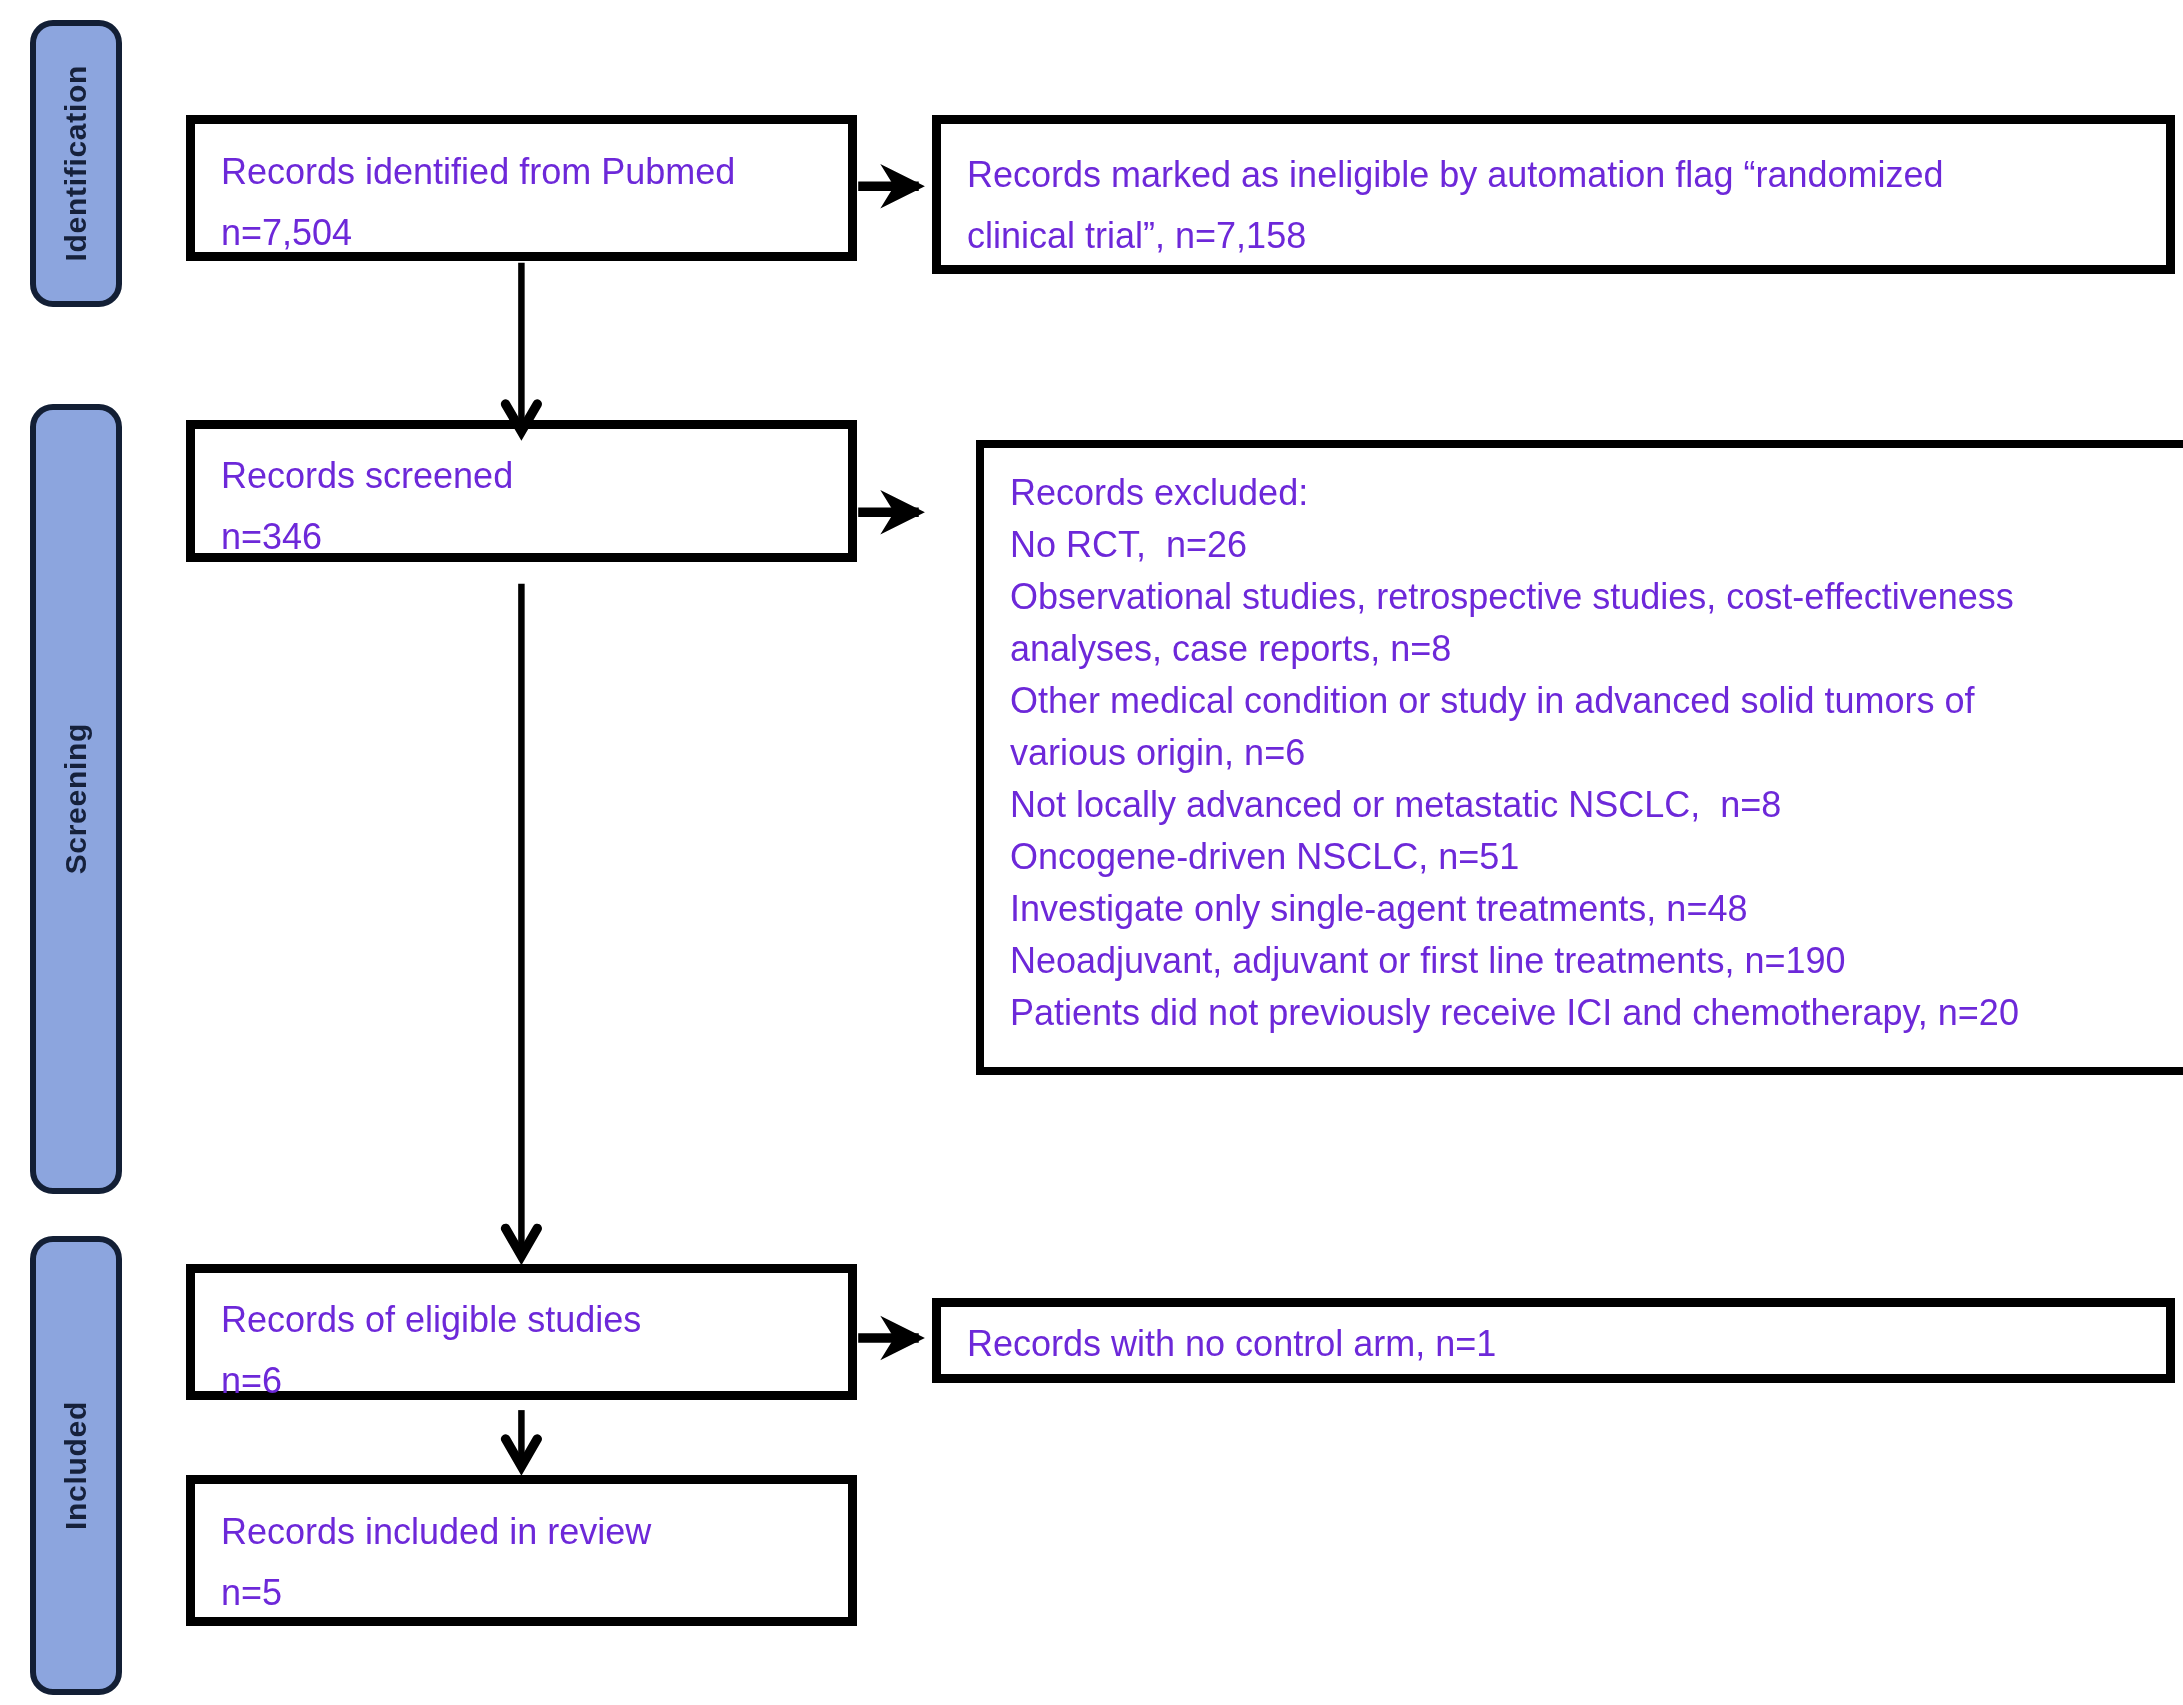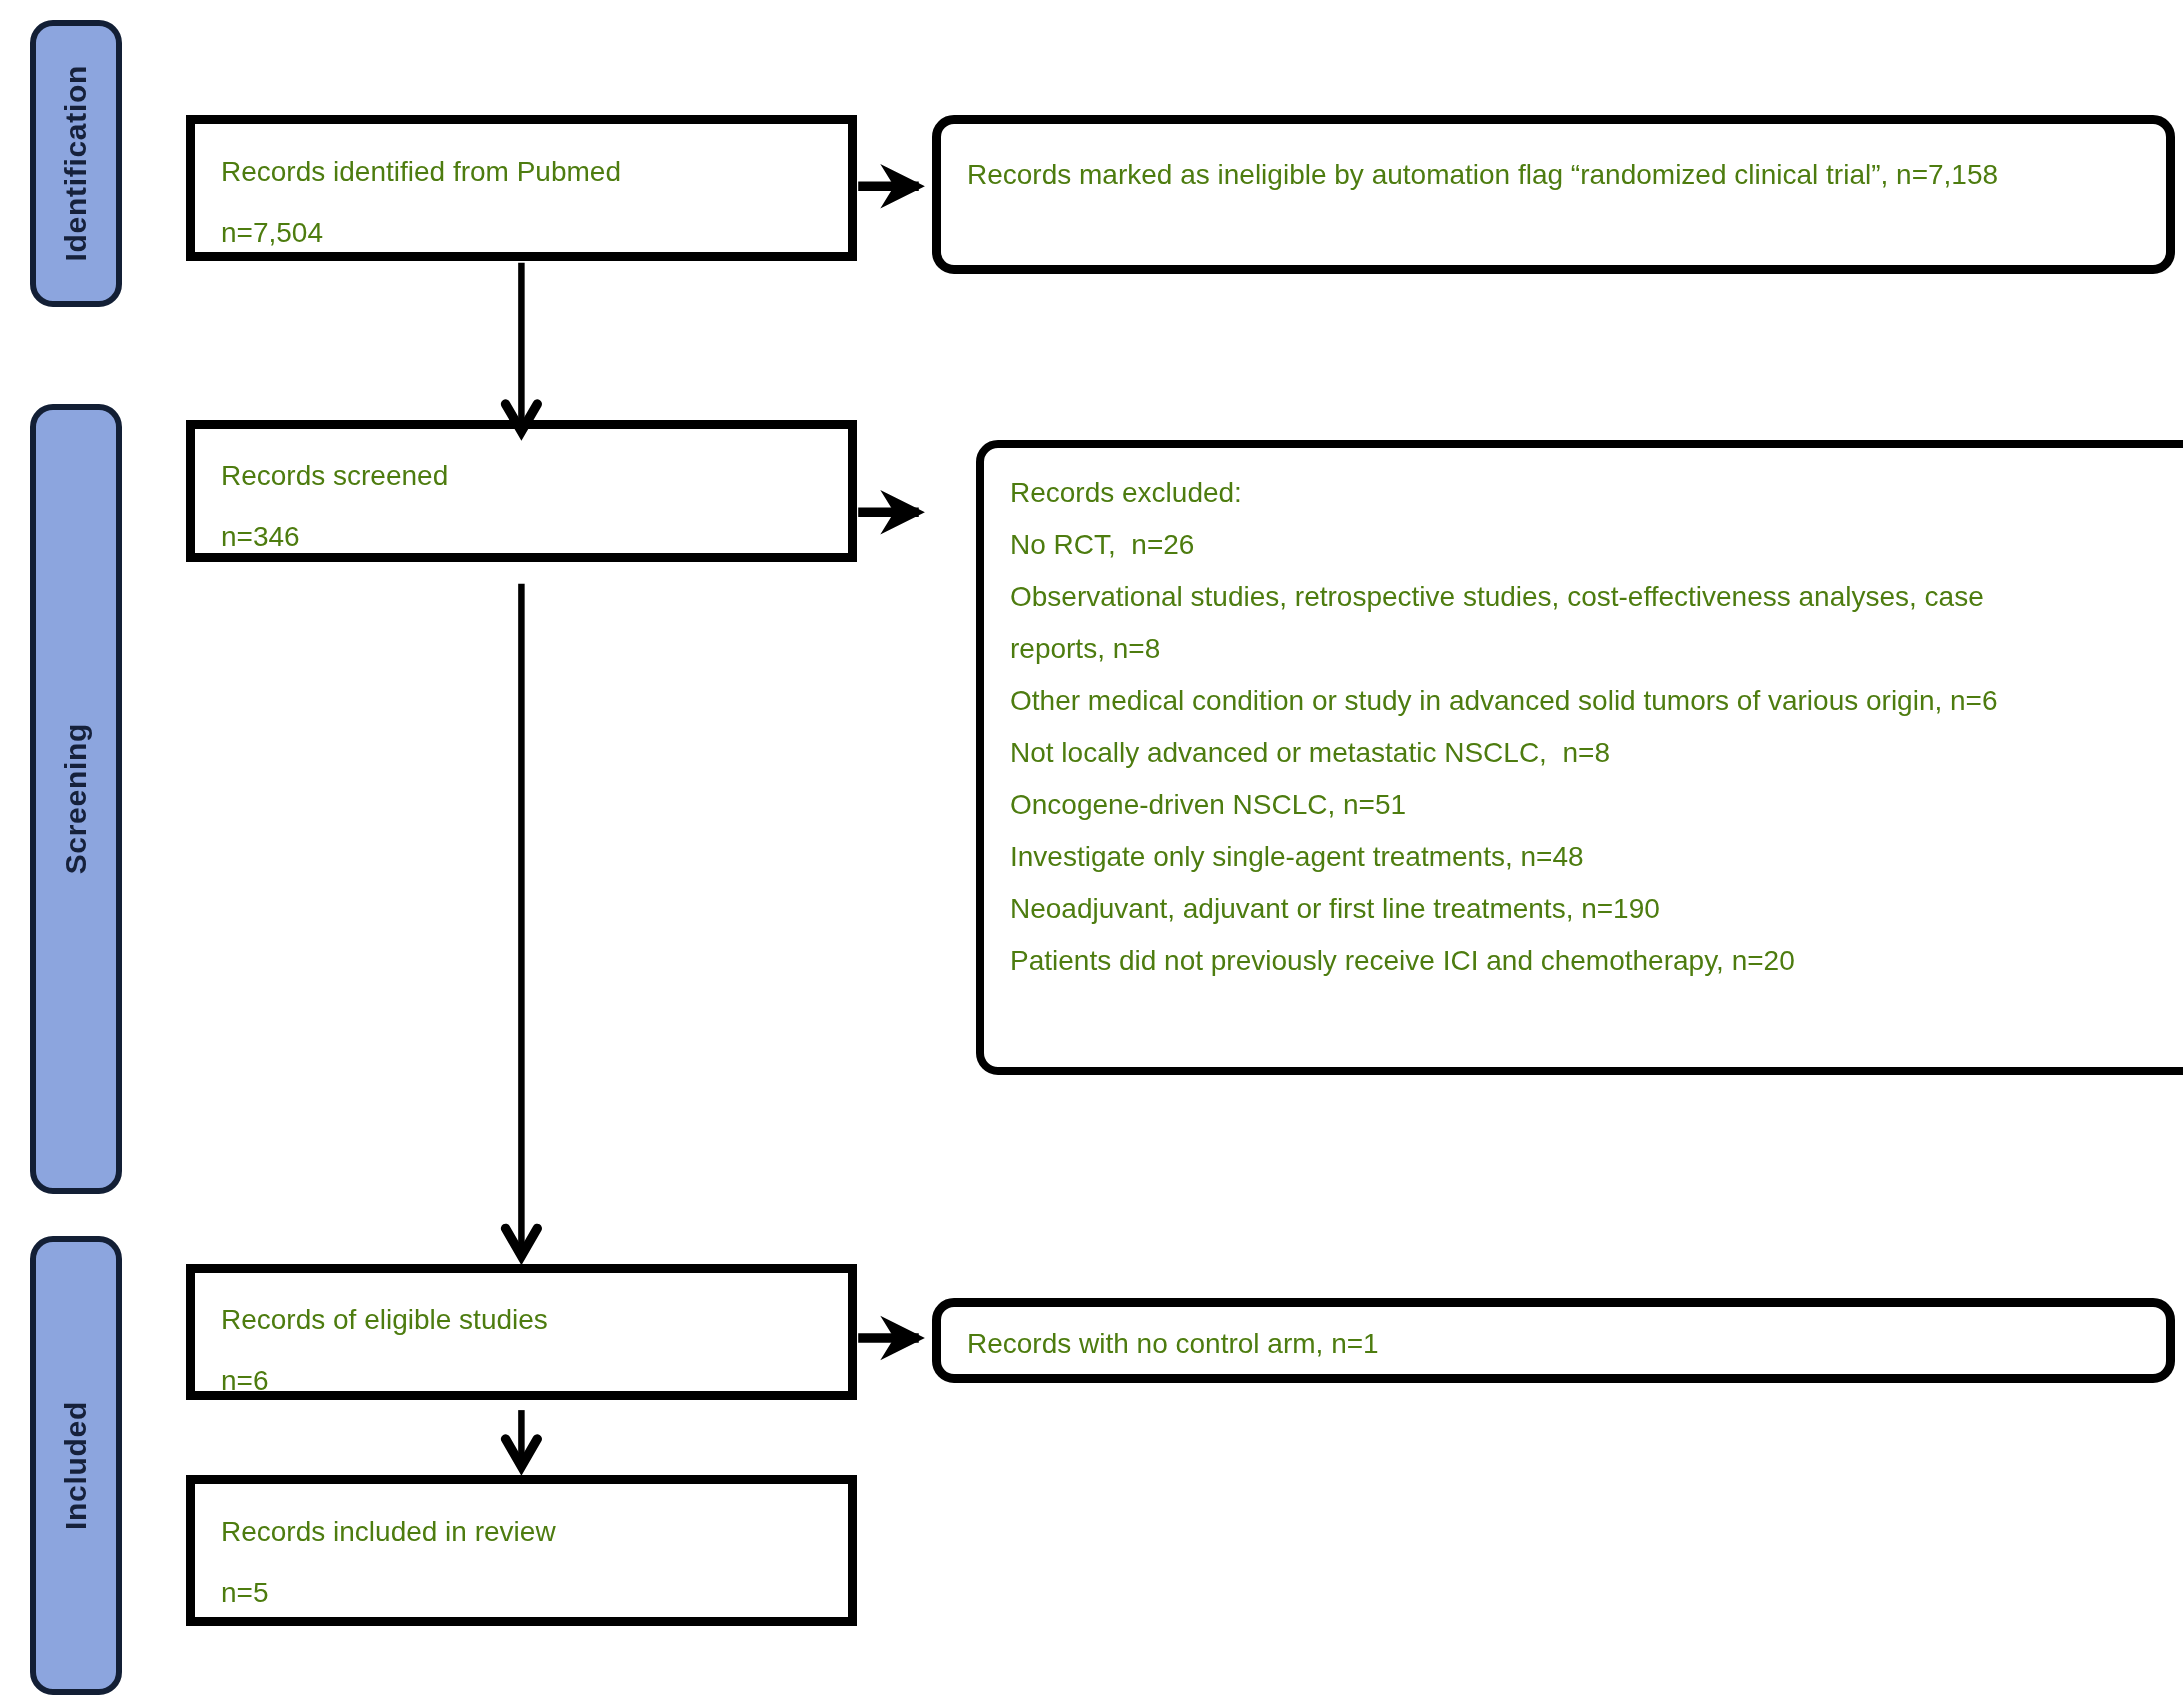--- a/index.html
+++ b/index.html
@@ -42,26 +42,26 @@
   #stage-identification { top: 19.5px;  height: 287px; }
   #stage-screening      { top: 404px; height: 790px; }
   #stage-included       { top: 1236px; height: 459px; }
 
   
   .fbox {
     position: absolute;
     background: #ffffff;
     border: 9.4px solid #000000;
     box-sizing: border-box;
-    font-size: 28px;
+    font-size: 36px;
     line-height: 61px;
-    color: #4d7c0f;
+    color: #6d28d9;
   }
   .col1 { left: 186px; width: 671px; }
-  .col2 { left: 932px; width: 1243px; border-radius: 22px; }
+  .col2 { left: 932px; width: 1243px; }
 
   #box-identified { top: 115px;  height: 146px; padding: 17.3px 26px; }
   #box-ineligible { top: 115px;  height: 159px; padding: 20px 26px; }
   #box-screened   { top: 420px;  height: 142px; padding: 16px 26px; }
   #box-excluded   { top: 440px;  height: 635px; border-width: 8px; padding: 19px 26px; margin-left: 44px; }
   #box-eligible   { top: 1264px; height: 136px; padding: 16px 26px; }
   #box-nocontrol  { top: 1298px; height: 85px; display: flex; align-items: flex-end; padding: 0 26px; }
   #box-included   { top: 1475px; height: 151px; padding: 17.3px 26px; }
 
   .fbox .line { white-space: pre-wrap; }

